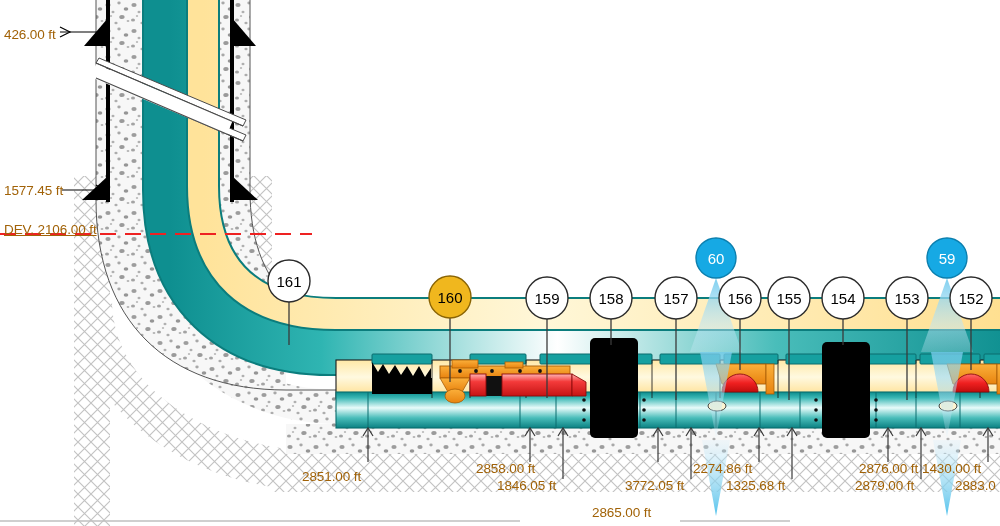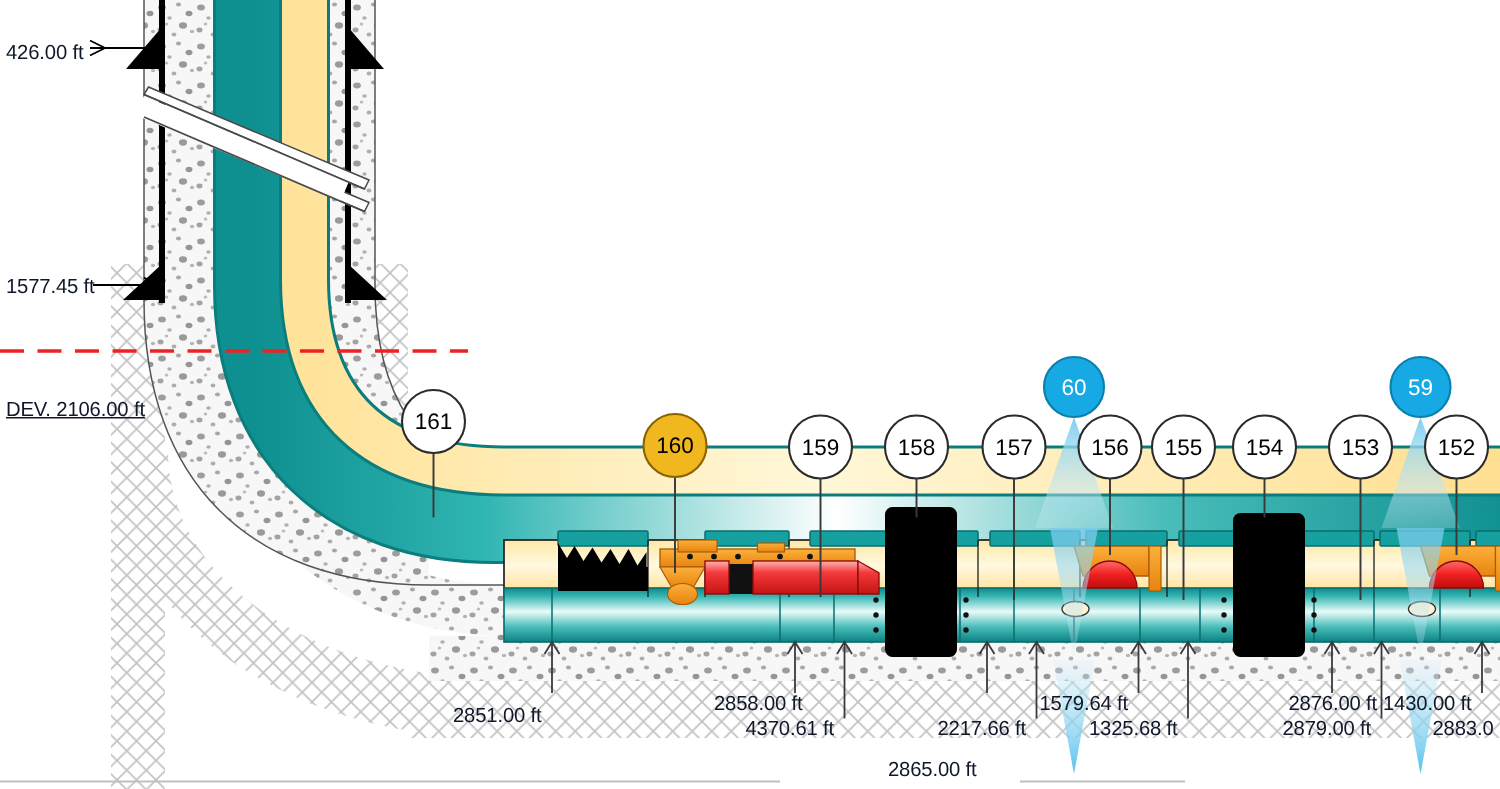--- a/index.html
+++ b/index.html
@@ -5,23 +5,23 @@
 <style>
   html,body{margin:0;padding:0;background:#ffffff;}
   body{
     font-family:"Liberation Sans", sans-serif;
     width:1000px;height:526px;overflow:hidden;position:relative;
   }
   #stage{position:relative;width:1000px;height:526px;background:#fff;overflow:hidden;}
   #vec{position:absolute;left:0;top:0;width:1000px;height:526px;}
   .lbl{
     position:absolute;font-family:"Liberation Sans",sans-serif;
-    font-size:13.5px;color:#0f172a;white-space:nowrap;letter-spacing:-0.1px;
+    font-size:13.5px;color:#a16207;white-space:nowrap;letter-spacing:-0.1px;
   }
-  .lbl.dev{ text-decoration:underline;margin-top:43px; }
+  .lbl.dev{ text-decoration:underline; }
   .cal-txt{
     font-family:"Liberation Sans",sans-serif;font-size:15px;
     text-anchor:middle;dominant-baseline:central;
   }
   .cal-txt.dark{fill:#000;}
   .cal-txt.light{fill:#ffffff;}
 </style>
 </head>
 <body>
 
@@ -431,24 +431,24 @@
 
     </g>
   </svg>
 
   <div id="textLayer">
       <div class="lbl" style="left: 4px; top: 27px;">426.00 ft</div>
       <div class="lbl" style="left: 4px; top: 183px;">1577.45 ft</div>
       <div class="lbl dev" style="left: 4px; top: 222px;">DEV. 2106.00 ft</div>
       <div class="lbl" style="left: 302px; top: 469px;">2851.00 ft</div>
       <div class="lbl" style="left: 476px; top: 461px;">2858.00 ft</div>
-      <div class="lbl" style="left: 497px; top: 478px;">4370.61 ft</div>
+      <div class="lbl" style="left: 497px; top: 478px;">1846.05 ft</div>
       <div class="lbl" style="left: 592px; top: 461px; margin-top: 44px;">2865.00 ft</div>
-      <div class="lbl" style="left: 625px; top: 478px;">2217.66 ft</div>
-      <div class="lbl" style="left: 693px; top: 461px;">1579.64 ft</div>
+      <div class="lbl" style="left: 625px; top: 478px;">3772.05 ft</div>
+      <div class="lbl" style="left: 693px; top: 461px;">2274.86 ft</div>
       <div class="lbl" style="left: 726px; top: 478px;">1325.68 ft</div>
       <div class="lbl" style="left: 822px; top: 461px; margin-left: 37px;">2876.00 ft</div>
       <div class="lbl" style="left: 855px; top: 478px;">2879.00 ft</div>
       <div class="lbl" style="left: 922px; top: 461px;">1430.00 ft</div>
       <div class="lbl" style="left: 955px; top: 478px; text-align: right;">2883.0</div>
     </div>
 
 </div>
 
 </body></html>

